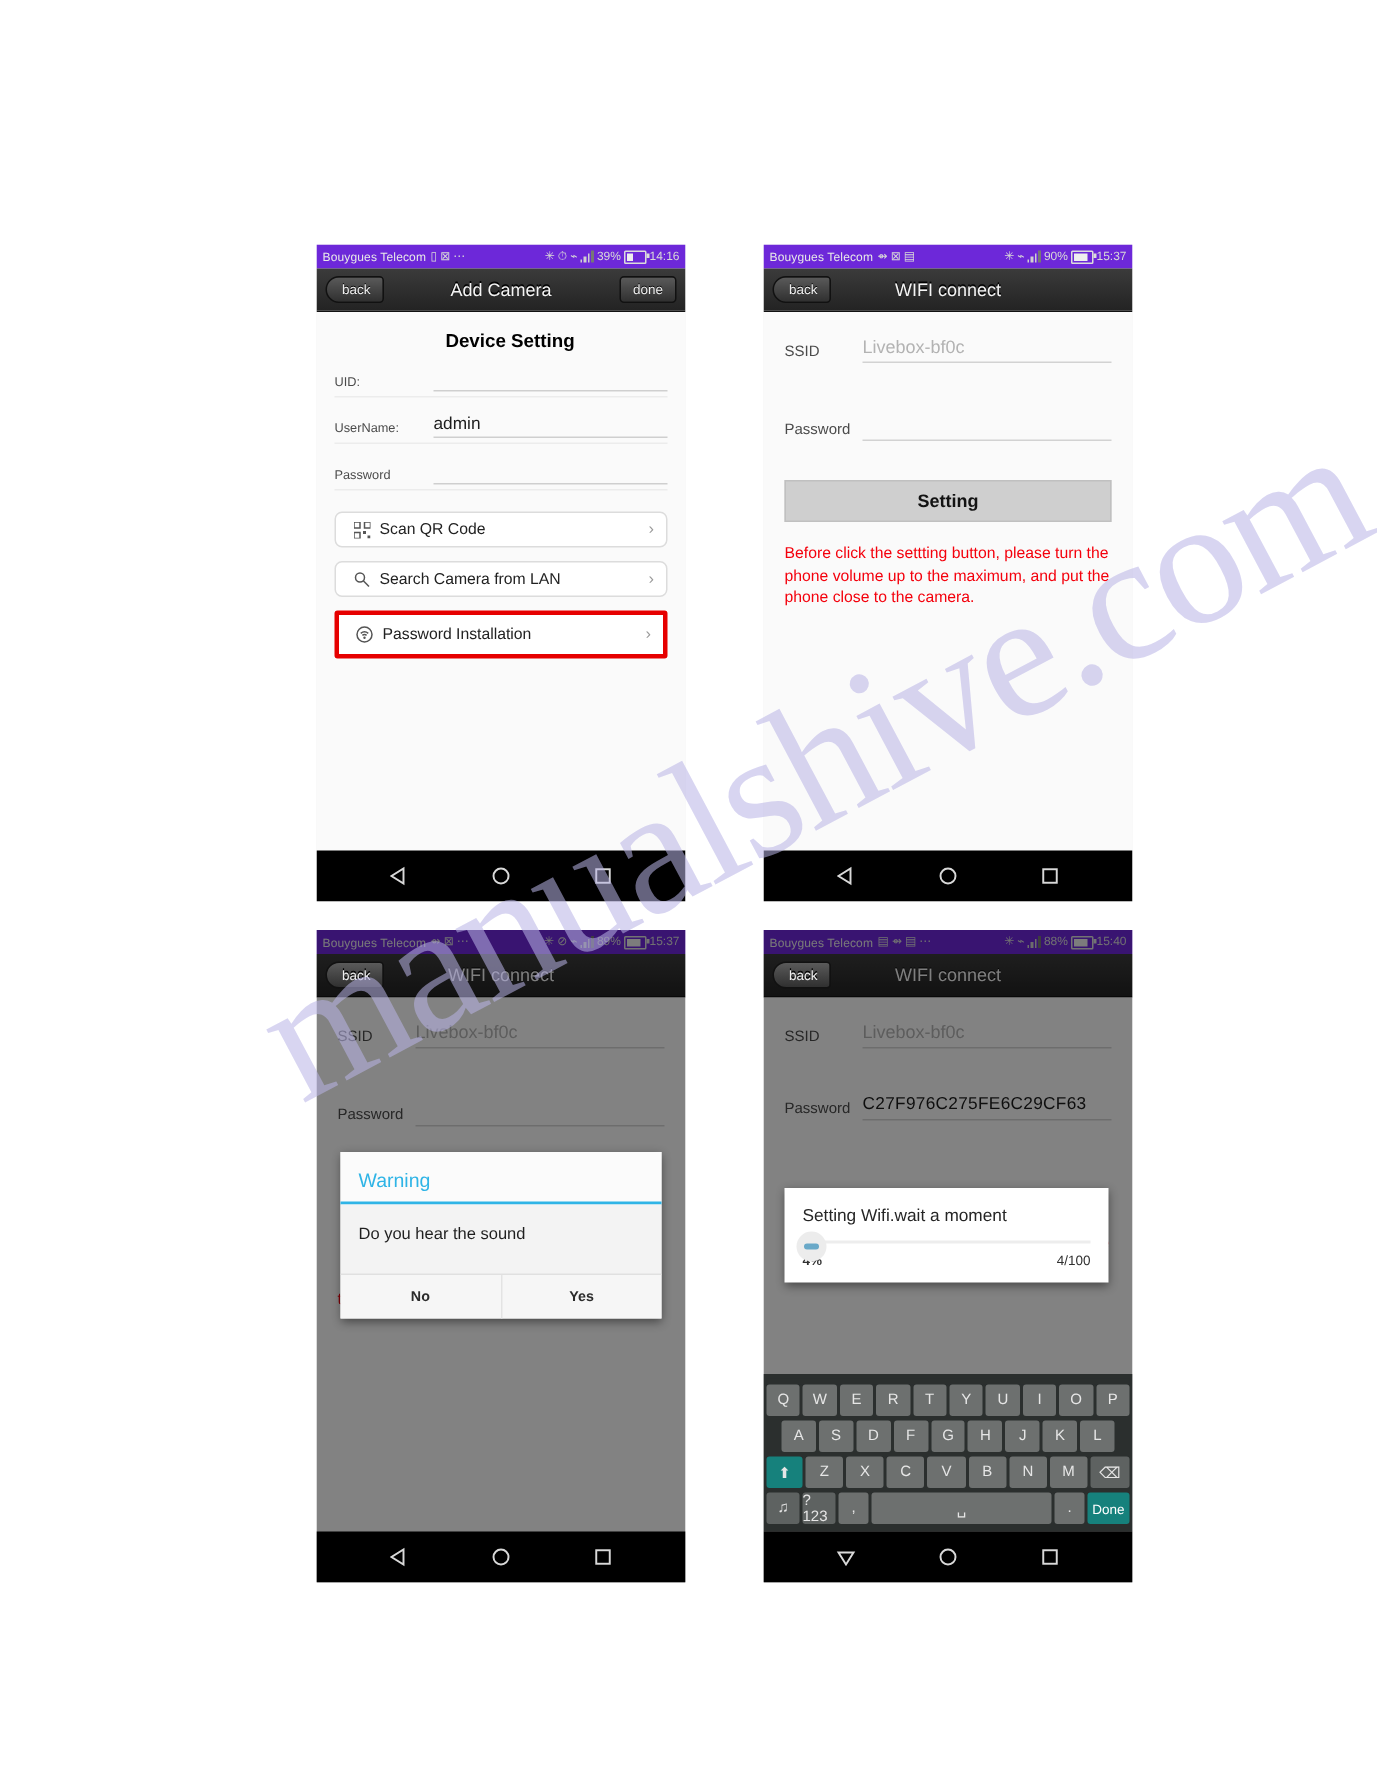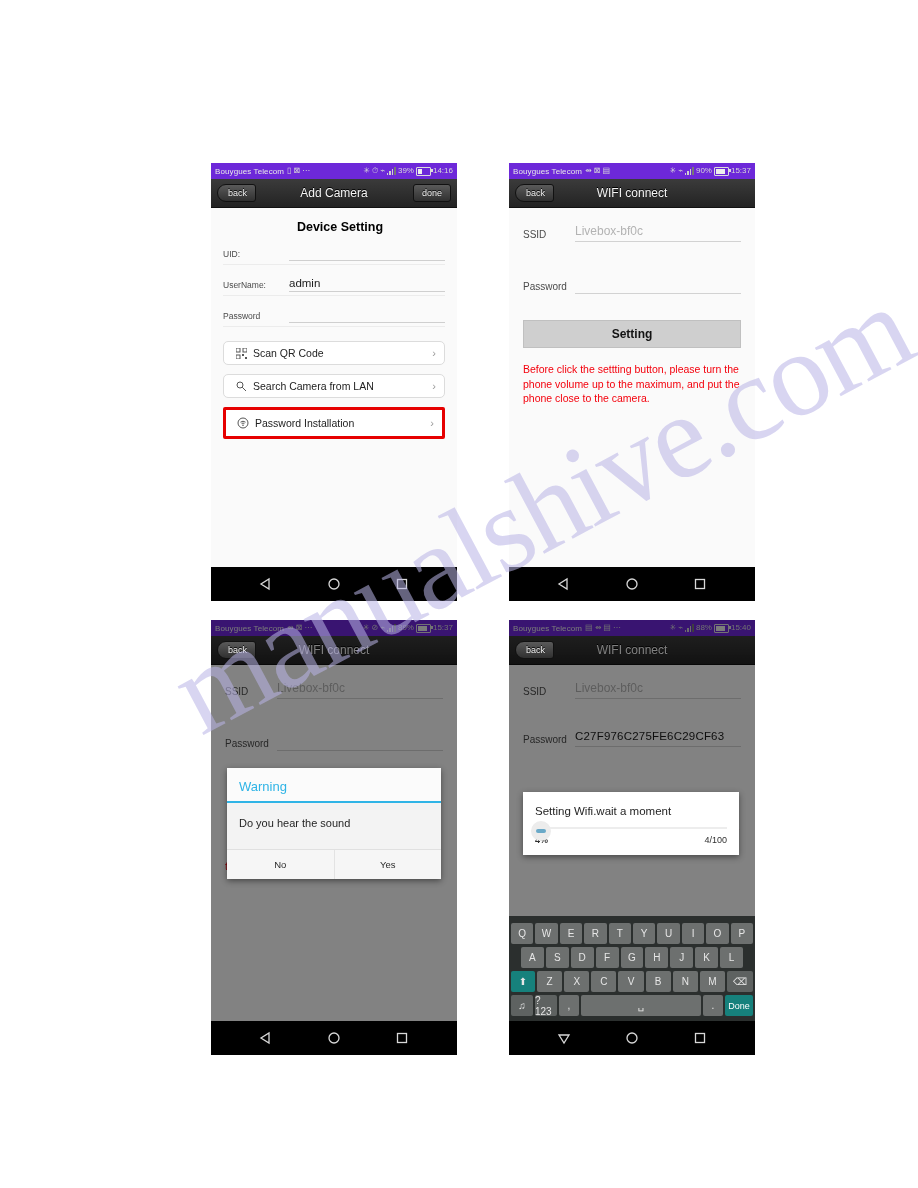--- a/index.html
+++ b/index.html
@@ -141,21 +141,21 @@
   .dialog{
     position:absolute;background:#f6f6f6;
     box-shadow:0 2px 6px rgba(0,0,0,.45);
   }
   #warn-dialog{left:16px;top:148px;width:214px;}
   .dlg-title{
     color:#2fb4e6;font-size:13px;padding:11px 12px 7px 12px;
     border-bottom:2px solid #2fb4e6;background:#fbfbfb;
   }
   .dlg-msg{font-size:11px;color:#1f1f1f;padding:14px 12px 20px 12px;background:#f3f3f3;}
-  .dlg-actions{display:flex;border-top:1px solid #e0e0e0;background:#f6f6f6;}
+  .dlg-actions{display:flex;border-top:1px solid #e0e0e0;background:#f6f6f6;font-weight:bold;}
   .dlg-actions div{
     flex:1;text-align:center;font-size:9.5px;color:#2b2b2b;padding:9px 0;
   }
   .dlg-actions div:first-child{border-right:1px solid #e3e3e3;}
 
   
   #prog-dialog{left:14px;top:172px;width:216px;background:#fff;}
   .prog-title{font-size:11.5px;color:#252525;padding:13px 12px 0 12px;}
   .prog-row{padding:10px 12px 4px 12px;position:relative;}
   .prog-track{height:2px;background:#ededed;width:100%;}

